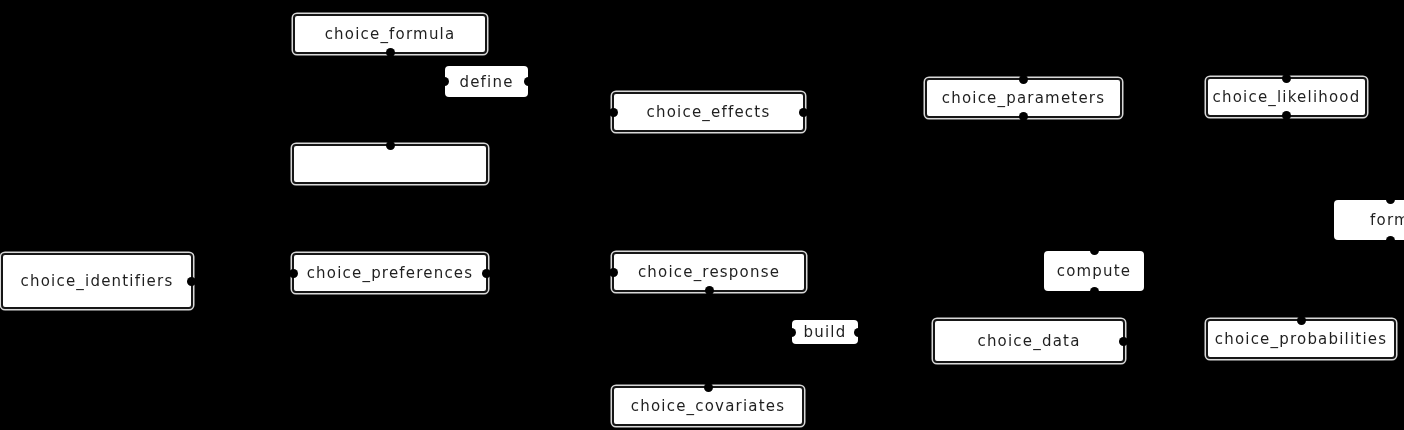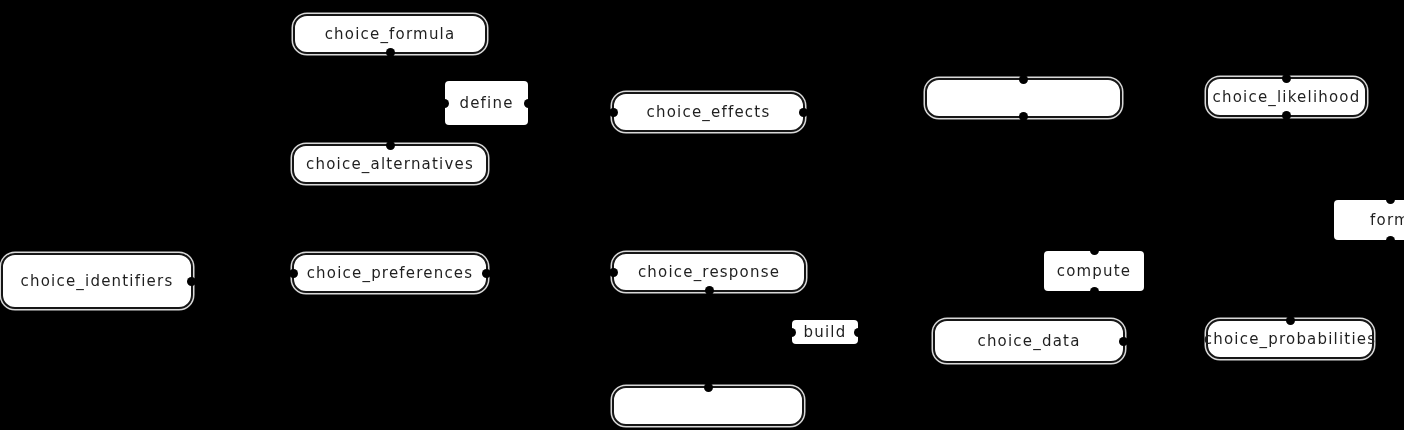--- a/index.html
+++ b/index.html
@@ -13,21 +13,21 @@
     height: 430px;
     background: #000000;
     overflow: hidden;
     font-family: "DejaVu Sans", "Liberation Sans", sans-serif;
   }
   .node {
     position: absolute;
     box-sizing: border-box;
     background: #ffffff;
     border: 2px solid #161616;
-    border-radius: 14px;
+    border-radius: 4px;
     box-shadow: 0 0 0 1.5px rgba(255,255,255,0.85);
     display: flex;
     align-items: center;
     justify-content: center;
     color: #1f1f1f;
     font-size: 15px;
     font-weight: 500;
     letter-spacing: 1.2px;
     white-space: nowrap;
   }
@@ -61,45 +61,45 @@
 </head>
 <body>
 
 <div class="canvas">
 
   <div class="node" style="left:293px; top:14px; width:194px; height:40px">
     <span>choice_formula</span>
     <span class="notch notch-bottom"></span>
   </div>
 
-  <div class="edge-label" style="left:445px; top:81px; width:83px; height:44px">
+  <div class="edge-label" style="left:445px; top:66px; width:83px; height:31px">
     <span>define</span>
     <span class="notch notch-left"></span>
     <span class="notch notch-right"></span>
   </div>
 
   <div class="node" style="left:612px; top:92px; width:193px; height:40px">
     <span>choice_effects</span>
     <span class="notch notch-left"></span>
     <span class="notch notch-right"></span>
   </div>
 
   <div class="node" style="left:925px; top:78px; width:197px; height:40px">
+    <span>choice_parameters</span>
     <span class="notch notch-top"></span>
     <span class="notch notch-bottom"></span>
   </div>
 
   <div class="node" style="left:1206px; top:77px; width:161px; height:40px">
     <span>choice_likelihood</span>
     <span class="notch notch-top"></span>
     <span class="notch notch-bottom"></span>
   </div>
 
   <div class="node" style="left:292px; top:144px; width:196px; height:40px">
-    <span>choice_alternatives</span>
     <span class="notch notch-top"></span>
   </div>
 
   <div class="edge-label" style="left:1334px; top:200px; width:112px; height:40px">
     <span>form</span>
     <span class="notch notch-top"></span>
     <span class="notch notch-bottom"></span>
   </div>
 
   <div class="node" style="left:1px; top:253px; width:192px; height:56px">
@@ -129,22 +129,23 @@
     <span>build</span>
     <span class="notch notch-left"></span>
     <span class="notch notch-right"></span>
   </div>
 
   <div class="node" style="left:933px; top:319px; width:192px; height:44px">
     <span>choice_data</span>
     <span class="notch notch-right"></span>
   </div>
 
-  <div class="node" style="left:1206px; top:319px; width:168px; height:40px">
+  <div class="node" style="left:1206px; top:319px; width:190px; height:40px">
     <span>choice_probabilities</span>
     <span class="notch notch-top"></span>
   </div>
 
   <div class="node" style="left:612px; top:386px; width:192px; height:40px">
+    <span>choice_covariates</span>
     <span class="notch notch-top"></span>
   </div>
 
 </div>
 
 </body></html>

